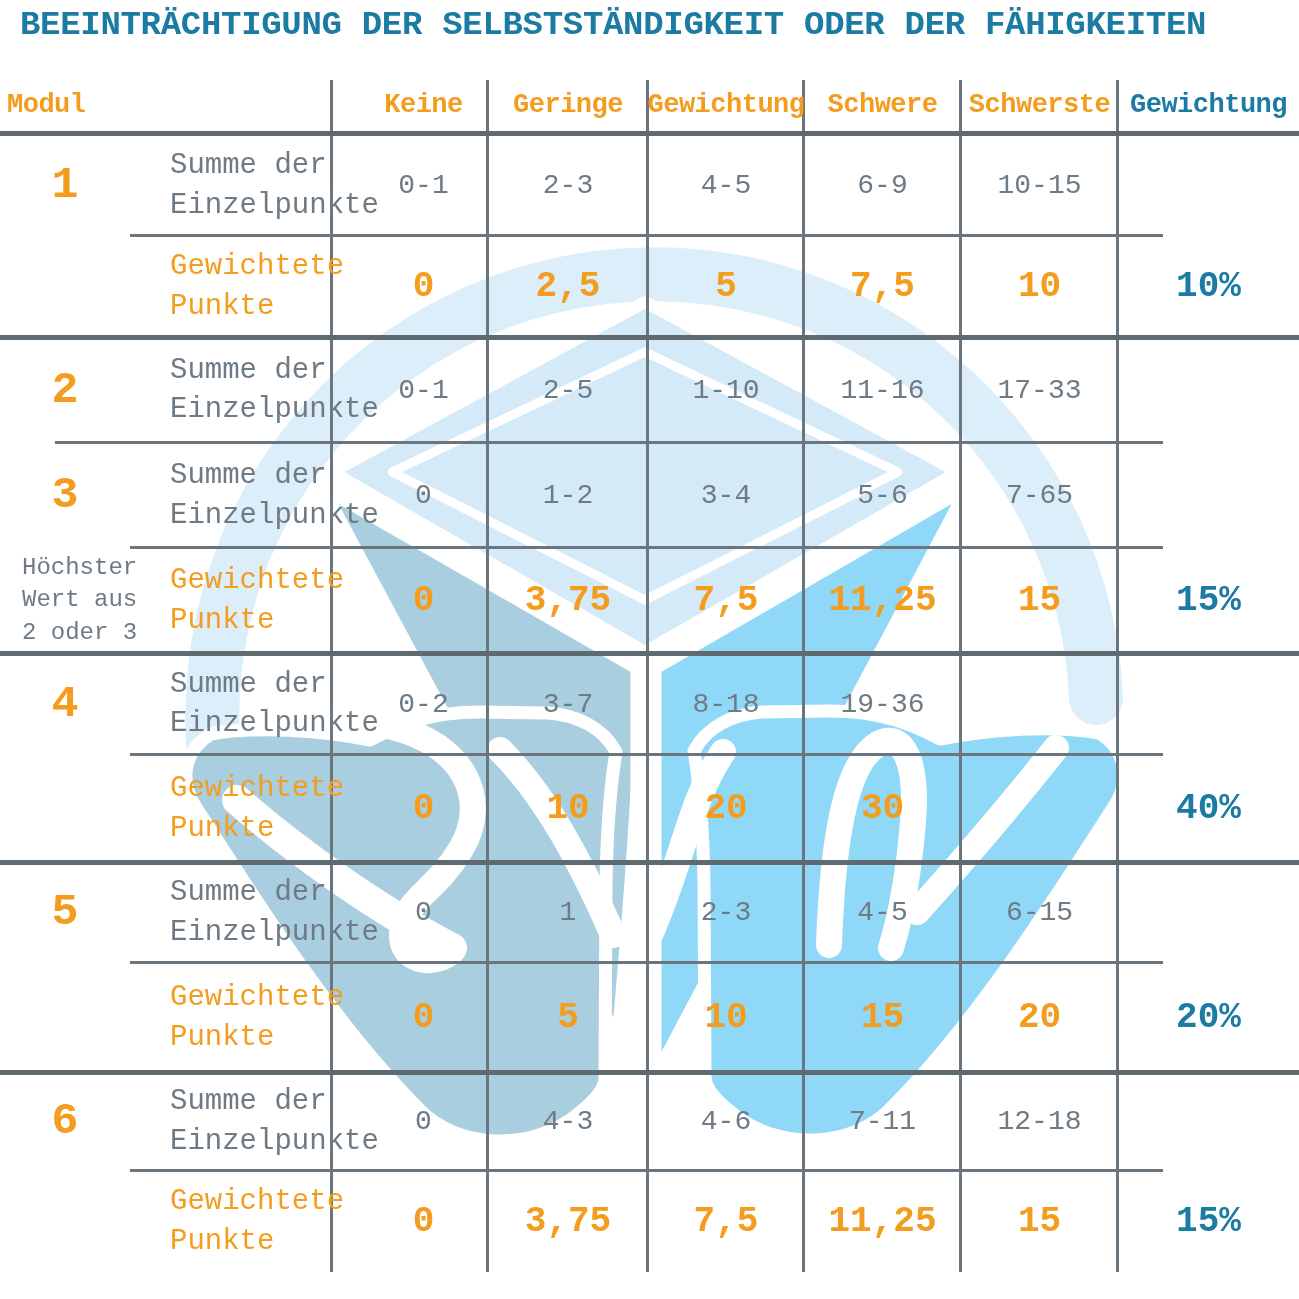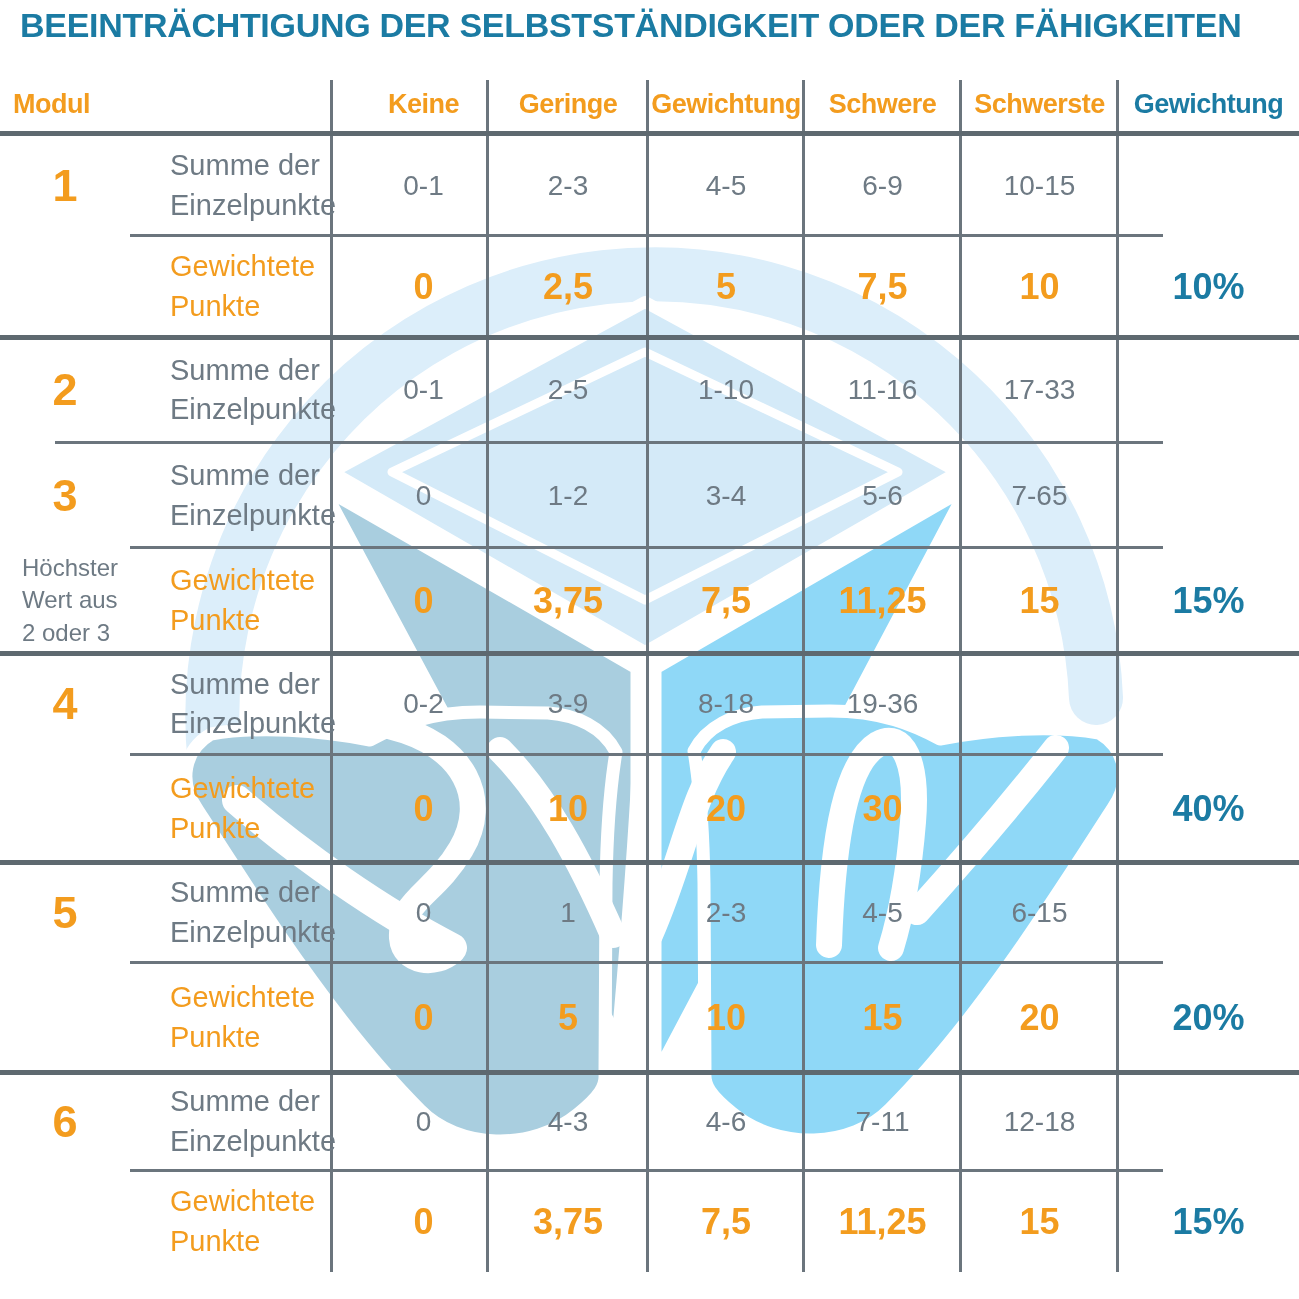--- a/index.html
+++ b/index.html
@@ -8,21 +8,21 @@
     --text-gray:#6E7A84;
     --grid-line:#6B757D;
     --grid-line-strong:#5E6970;
     --watermark-left:#A9CEDF;
     --watermark-right:#8FD8F7;
     --watermark-book-top:#D4EAF8;
     --watermark-ring:#DCEEFA;
   }
   html,body{margin:0;padding:0;background:#fff;}
   body{font-family:"Liberation Sans","DejaVu Sans",sans-serif;}
-  .page{position:relative;width:1299px;height:1299px;overflow:hidden;background:#fff;}
+  .page{position:relative;width:1299px;height:1299px;overflow:hidden;background:#fff;font-family:Liberation Mono, monospace;}
 
   .watermark{position:absolute;left:0;top:0;z-index:1;}
   .wm-ring{fill:none;stroke:var(--watermark-ring,#DCEEFA);}
   .wm-diamond{fill:var(--watermark-book-top,#D4EAF8);stroke:#fff;stroke-width:12px;stroke-linejoin:round;}
   .wm-diamond-inner{fill:none;stroke:#fff;stroke-width:9px;stroke-linejoin:round;}
   .wm-left{fill:var(--watermark-left,#A9CEDF);}
   .wm-right{fill:var(--watermark-right,#8FD8F7);}
   .wm-outline{stroke:#fff;stroke-width:13px;stroke-linejoin:round;}
   .wm-gap{fill:none;stroke:#fff;stroke-width:26px;stroke-linecap:round;}
   .wm-gap.w30{stroke-width:30px;}
@@ -50,21 +50,21 @@
   .c0{left:0;width:130px;}
   .c1{left:130px;width:201px;justify-content:flex-start;text-align:left;padding-left:40px;box-sizing:border-box;}
   .c2{left:348px;width:151px;}
   .c3{left:488px;width:160px;}
   .c4{left:648px;width:156px;}
   .c5{left:804px;width:157px;}
   .c6{left:961px;width:157px;}
   .c7{left:1118px;width:181px;}
 
   .hcell{font-size:27px;font-weight:bold;letter-spacing:-0.5px;color:var(--accent-orange,#F39C1E);}
-  .hcell.modul{left:13px;width:150px;justify-content:flex-start;text-align:right;}
+  .hcell.modul{left:7px;width:150px;justify-content:flex-start;text-align:right;}
   .hcell.tealtxt{color:var(--teal,#1B7BA3);}
   .num{font-size:45px;font-weight:bold;color:var(--accent-orange,#F39C1E);}
   .lbl{font-size:29px;line-height:1.35;color:var(--text-gray,#6E7A84);}
   .lbl.orange{color:var(--accent-orange,#F39C1E);}
   .val{font-size:28px;color:var(--text-gray,#6E7A84);}
   .wval{font-size:36px;font-weight:bold;color:var(--accent-orange,#F39C1E);}
   .weight{font-size:36px;font-weight:bold;color:var(--teal,#1B7BA3);}
   .note{position:absolute;left:22px;top:0;height:100%;width:112px;display:flex;align-items:center;
         font-size:24px;line-height:1.35;color:var(--text-gray,#6E7A84);text-align:left;}
 </style>
@@ -185,21 +185,21 @@
     <div class="cell c4 wval">7,5</div>
     <div class="cell c5 wval">11,25</div>
     <div class="cell c6 wval">15</div>
     <div class="cell c7 weight">15%</div>
   </div>
 
   <div class="band r4a">
     <div class="cell c0 num">4</div>
     <div class="cell c1 lbl">Summe der Einzelpunkte</div>
     <div class="cell c2 val">0-2</div>
-    <div class="cell c3 val">3-9</div>
+    <div class="cell c3 val">3-7</div>
     <div class="cell c4 val">8-18</div>
     <div class="cell c5 val">19-36</div>
   </div>
 
   <div class="band r4b">
     <div class="cell c1 lbl orange">Gewichtete Punkte</div>
     <div class="cell c2 wval">0</div>
     <div class="cell c3 wval">10</div>
     <div class="cell c4 wval">20</div>
     <div class="cell c5 wval">30</div>

